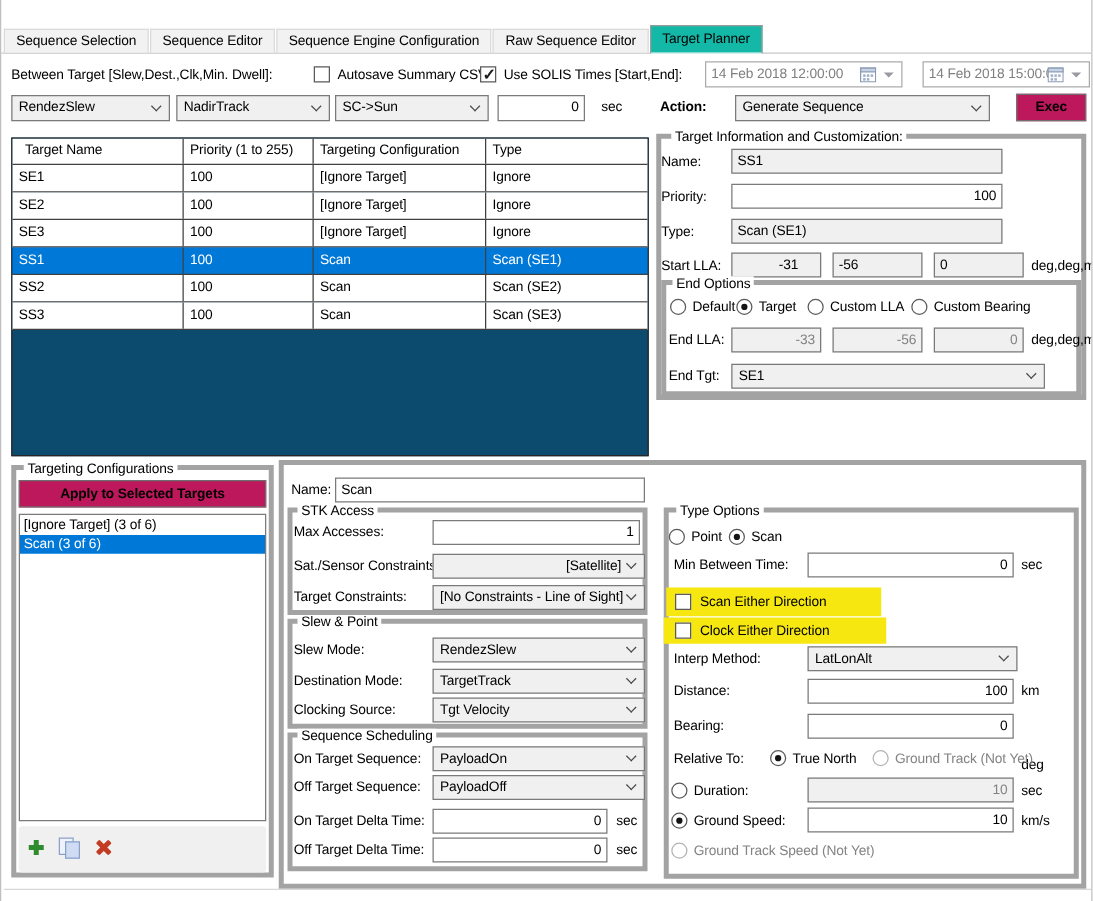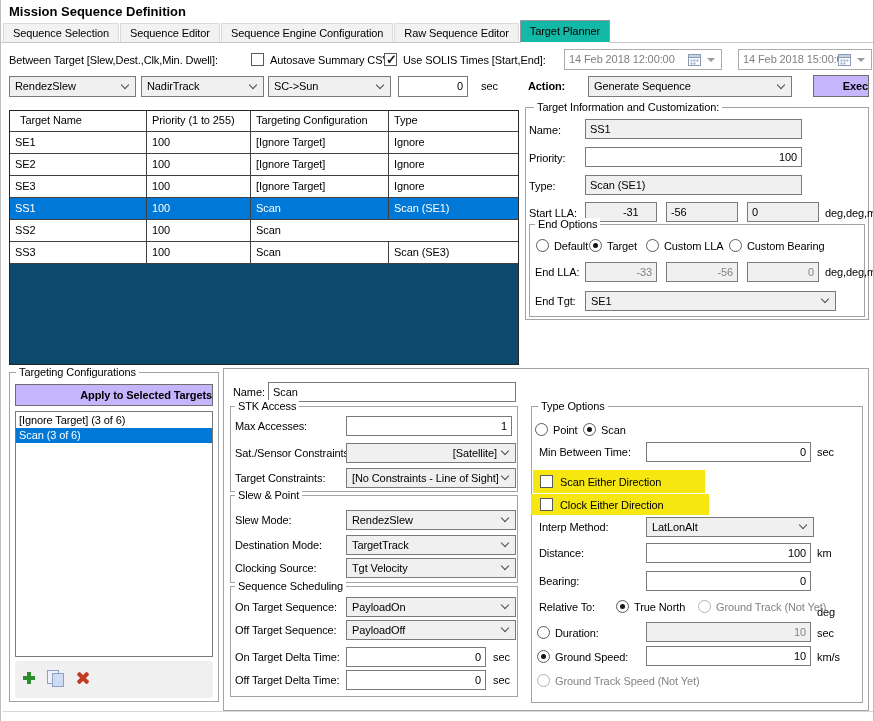--- a/index.html
+++ b/index.html
@@ -13,22 +13,22 @@
   .tabstrip{position:absolute;left:0;top:22px;width:874px;height:21px;display:flex;align-items:flex-end;padding-left:2px;border-bottom:1px solid #c8c8c8;}
   .tab{height:19px;line-height:18px;padding:0 9px;background:#f2f2f2;border:1px solid #dadada;border-bottom:none;margin-right:1px;white-space:nowrap;}
   .tab.active{background:#14b8a6;border:1px solid #9a9a9a;border-bottom:1px solid #fff;height:23px;line-height:21px;margin-bottom:-1px;z-index:2;}
   .field{position:absolute;border:1px solid #7a7a7a;background:#fff;height:21px;line-height:19px;padding:0 4px;white-space:nowrap;overflow:hidden;}
   .h20{height:20px !important;line-height:18px !important;}
   .ro{background:#f0f0f0;}
   .dis{background:#f0f0f0;color:#838383;}
   .num{text-align:right;}
   .combo{position:absolute;border:1px solid #7a7a7a;background:#f0f0f0;height:21px;line-height:19px;padding:0 18px 0 5px;white-space:nowrap;overflow:hidden;}
   .chev{position:absolute;right:7px;top:50%;margin-top:-5px;width:6px;height:6px;border-right:1.5px solid #4a4a4a;border-bottom:1.5px solid #4a4a4a;transform:rotate(45deg);}
-  .btn{position:absolute;border:1px solid #6e6e6e;background:#c4b5fd;text-align:right;font-weight:bold;}
-  .gbox{position:absolute;border:1px solid #a3a3a3;}
+  .btn{position:absolute;border:1px solid #6e6e6e;background:#be185d;text-align:center;font-weight:bold;}
+  .gbox{position:absolute;border:4px solid #a3a3a3;}
   .gtitle{position:absolute;background:#fff;padding:0 3px;white-space:nowrap;line-height:13px;}
   .cb{position:absolute;width:13px;height:13px;border:1px solid #5a5a5a;background:#fff;}
   .cb.checked::after{content:"\2713";position:absolute;left:1px;top:-2px;font-size:13px;font-weight:bold;color:#1c1c1c;letter-spacing:0;}
   .rb{position:absolute;width:13px;height:13px;border:1px solid #5a5a5a;border-radius:50%;background:#fff;}
   .rb.sel::after{content:"";position:absolute;left:3px;top:3px;width:5px;height:5px;border-radius:50%;background:#141414;}
   .rb.disb{border-color:#b3b3b3;}
   .tbl{position:absolute;left:8px;top:110px;width:510px;height:255px;border:1px solid #262626;background:#0c4a6e;}
   .trow{display:flex;height:22px;background:#fff;border-bottom:1px solid #404040;}
   .trow.thead{height:21px;}
   .trow.sel{background:#0078d7;color:#fff;}
@@ -55,21 +55,20 @@
   .dtp .cal{position:absolute;right:20px;top:3px;}
   .dtp .dtarrow{position:absolute;right:6px;top:8px;width:0;height:0;border-left:4px solid transparent;border-right:4px solid transparent;border-top:4px solid #9a9aa0;}
   .hl{position:absolute;background:#f6e711;}
   .hr{position:absolute;border-top:1px solid #d8d8d8;}
 </style>
 </head>
 <body>
 
 <div class="page">
 
-  <div class="title">Mission Sequence Definition</div>
   <div class="tabstrip">
     <div class="tab">Sequence Selection</div>
     <div class="tab">Sequence Editor</div>
     <div class="tab">Sequence Engine Configuration</div>
     <div class="tab">Raw Sequence Editor</div>
     <div class="tab active">Target Planner</div>
   </div>
 
   <div class="lbl" style="left:8px;top:54px;">Between Target [Slew,Dest.,Clk,Min. Dwell]:</div>
   <span class="cb" style="left:250px;top:53px;"></span>
@@ -157,20 +156,21 @@
     <div class="trow sel">
       <div class="tcell c1">SS1</div>
       <div class="tcell c2">100</div>
       <div class="tcell c3">Scan</div>
       <div class="tcell c4">Scan (SE1)</div>
     </div>
     <div class="trow">
       <div class="tcell c1">SS2</div>
       <div class="tcell c2">100</div>
       <div class="tcell c3">Scan</div>
+      <div class="tcell c4">Scan (SE2)</div>
     </div>
     <div class="trow">
       <div class="tcell c1">SS3</div>
       <div class="tcell c2">100</div>
       <div class="tcell c3">Scan</div>
       <div class="tcell c4">Scan (SE3)</div>
     </div>
   </div>
 
   <div class="gbox" style="left:524px;top:107px;width:344px;height:213px;">

